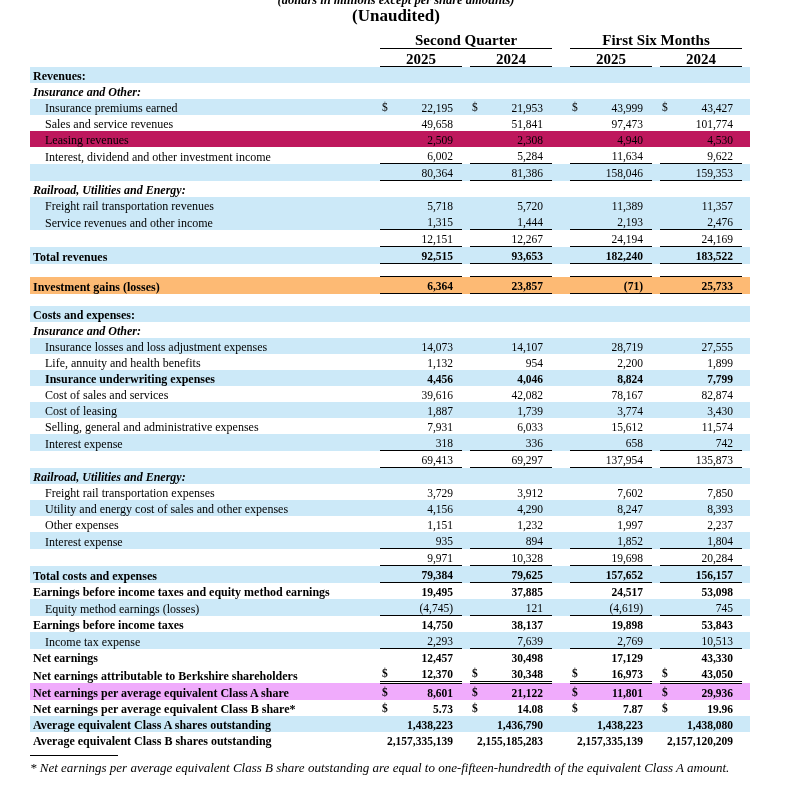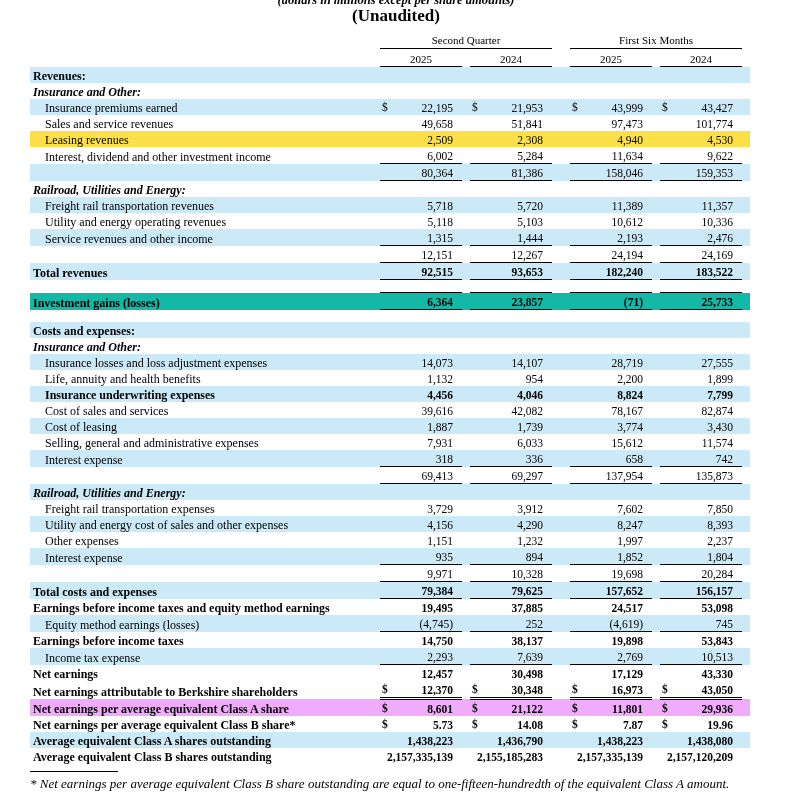--- a/index.html
+++ b/index.html
@@ -17,21 +17,21 @@
   table.fin{
     border-collapse:collapse;table-layout:fixed;margin:9px 0 0 30px;
     width:718px;font-size:12px;
   }
   td{padding:0;vertical-align:bottom;}
   col.c-lbl{width:350px;}
   col.c-num{width:82px;}
   col.c-gap{width:8px;}
   col.c-gapbig{width:18px;}
   col.c-edge{width:8px;}
-  thead td{font-weight:normal;text-align:center;font-size:11px;}
+  thead td{font-weight:bold;text-align:center;font-size:15px;}
   td.grphead{border-bottom:1px solid #000;line-height:15px;height:16px;}
   td.yearhead{border-bottom:1px solid #000;line-height:13px;height:15px;padding-top:2px;}
   tbody td{height:16px;line-height:13px;}
   td.lbl{padding-left:3px;white-space:nowrap;overflow:hidden;}
   td.lbl.ind{padding-left:15px;}
   .b{font-weight:bold;}
   .it{font-style:italic;}
   td.num{
     position:relative;text-align:right;padding-right:9px;
     direction:rtl;font-size:11.5px;white-space:nowrap;
@@ -127,21 +127,21 @@
           <td class="lbl ind">Sales and service revenues</td>
           <td class="num"><span class="val" dir="ltr">49,658</span></td>
           <td></td>
           <td class="num"><span class="val" dir="ltr">51,841</span></td>
           <td></td>
           <td class="num"><span class="val" dir="ltr">97,473</span></td>
           <td></td>
           <td class="num"><span class="val" dir="ltr">101,774</span></td>
           <td></td>
         </tr>
-        <tr style="background: #fde047;">
+        <tr style="background: #be185d;">
           <td class="lbl ind">Leasing revenues</td>
           <td class="num"><span class="val" dir="ltr">2,509</span></td>
           <td></td>
           <td class="num"><span class="val" dir="ltr">2,308</span></td>
           <td></td>
           <td class="num"><span class="val" dir="ltr">4,940</span></td>
           <td></td>
           <td class="num"><span class="val" dir="ltr">4,530</span></td>
           <td></td>
         </tr>
@@ -182,31 +182,20 @@
           <td class="lbl ind">Freight rail transportation revenues</td>
           <td class="num"><span class="val" dir="ltr">5,718</span></td>
           <td></td>
           <td class="num"><span class="val" dir="ltr">5,720</span></td>
           <td></td>
           <td class="num"><span class="val" dir="ltr">11,389</span></td>
           <td></td>
           <td class="num"><span class="val" dir="ltr">11,357</span></td>
           <td></td>
         </tr>
-        <tr>
-          <td class="lbl ind">Utility and energy operating revenues</td>
-          <td class="num"><span class="val" dir="ltr">5,118</span></td>
-          <td></td>
-          <td class="num"><span class="val" dir="ltr">5,103</span></td>
-          <td></td>
-          <td class="num"><span class="val" dir="ltr">10,612</span></td>
-          <td></td>
-          <td class="num"><span class="val" dir="ltr">10,336</span></td>
-          <td></td>
-        </tr>
         <tr style="background: rgb(204, 233, 248);">
           <td class="lbl ind">Service revenues and other income</td>
           <td class="num bbs"><span class="val" dir="ltr">1,315</span></td>
           <td></td>
           <td class="num bbs"><span class="val" dir="ltr">1,444</span></td>
           <td></td>
           <td class="num bbs"><span class="val" dir="ltr">2,193</span></td>
           <td></td>
           <td class="num bbs"><span class="val" dir="ltr">2,476</span></td>
           <td></td>
@@ -229,21 +218,21 @@
           <td class="num bbs b"><span class="val" dir="ltr">93,653</span></td>
           <td></td>
           <td class="num bbs b"><span class="val" dir="ltr">182,240</span></td>
           <td></td>
           <td class="num bbs b"><span class="val" dir="ltr">183,522</span></td>
           <td></td>
         </tr>
         <tr class="spacer">
           <td colspan="9"></td>
         </tr>
-        <tr style="background: #14b8a6; margin-left: 24px;">
+        <tr style="background: #fdba74; margin-left: 24px;">
           <td class="lbl b">Investment gains (losses)</td>
           <td class="num bbs bt b"><span class="val" dir="ltr">6,364</span></td>
           <td></td>
           <td class="num bbs bt b"><span class="val" dir="ltr">23,857</span></td>
           <td></td>
           <td class="num bbs bt b"><span class="val" dir="ltr">(71)</span></td>
           <td></td>
           <td class="num bbs bt b"><span class="val" dir="ltr">25,733</span></td>
           <td></td>
         </tr>
@@ -445,21 +434,21 @@
           <td></td>
           <td class="num b"><span class="val" dir="ltr">24,517</span></td>
           <td></td>
           <td class="num b"><span class="val" dir="ltr">53,098</span></td>
           <td></td>
         </tr>
         <tr style="background: rgb(204, 233, 248);">
           <td class="lbl ind">Equity method earnings (losses)</td>
           <td class="num bbs"><span class="val" dir="ltr">(4,745)</span></td>
           <td></td>
-          <td class="num bbs"><span class="val" dir="ltr">252</span></td>
+          <td class="num bbs"><span class="val" dir="ltr">121</span></td>
           <td></td>
           <td class="num bbs"><span class="val" dir="ltr">(4,619)</span></td>
           <td></td>
           <td class="num bbs"><span class="val" dir="ltr">745</span></td>
           <td></td>
         </tr>
         <tr>
           <td class="lbl b">Earnings before income taxes</td>
           <td class="num b"><span class="val" dir="ltr">14,750</span></td>
           <td></td>

